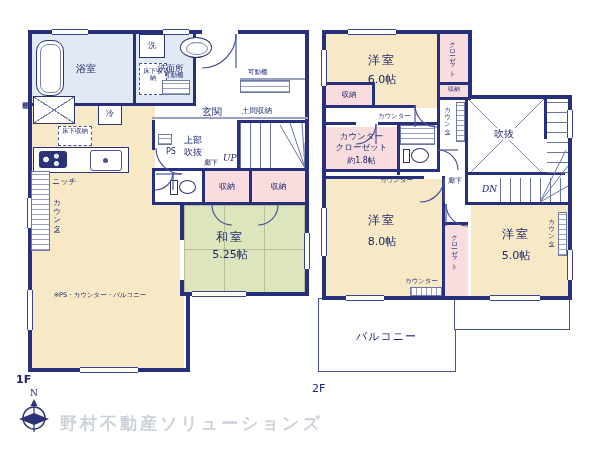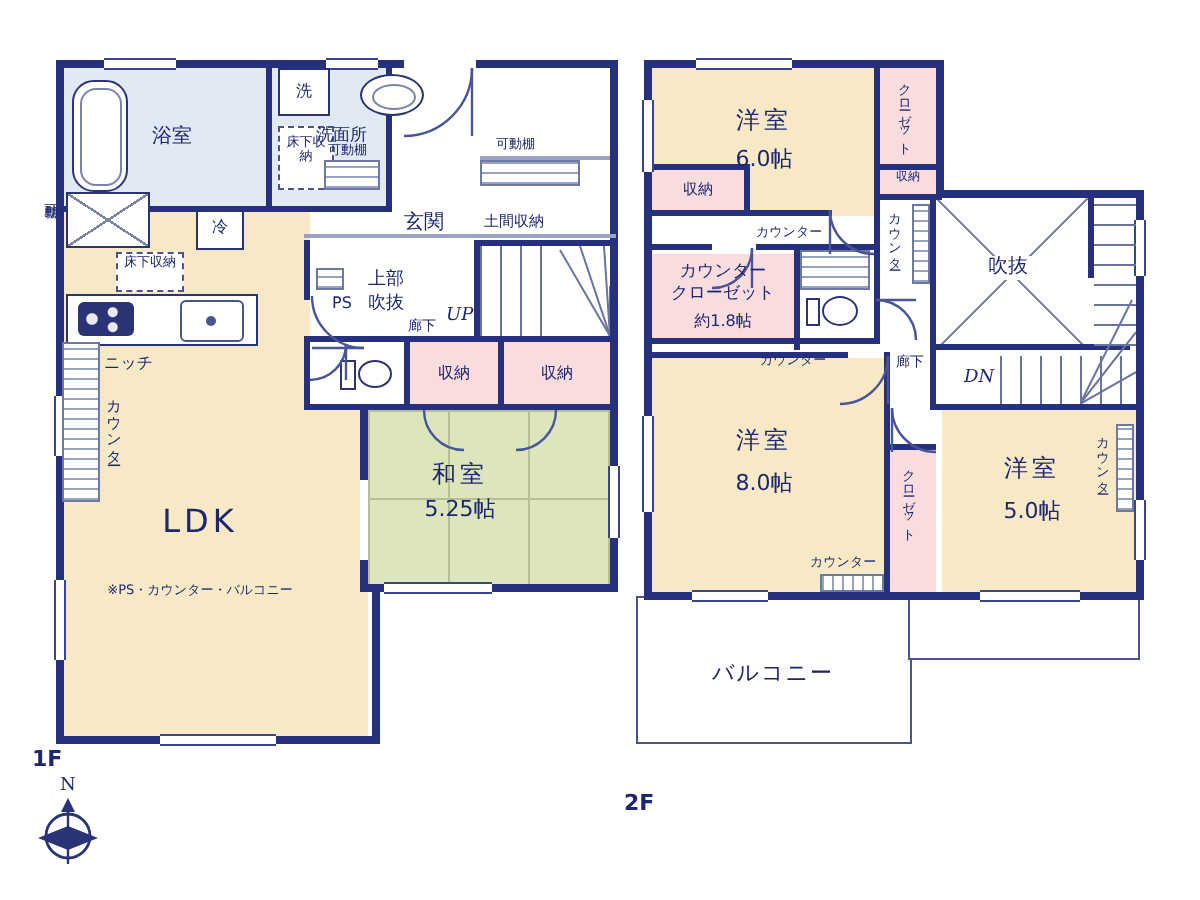--- a/index.html
+++ b/index.html
@@ -219,21 +219,20 @@
   <span class="lbl" style="left:242px;top:107px;font-size:7.5px;">土間収納</span>
   <span class="lbl" style="left:184px;top:135px;font-size:9px;">上部</span>
   <span class="lbl" style="left:184px;top:147px;font-size:9px;">吹抜</span>
   <span class="lbl" style="left:166px;top:147px;font-size:8px;">PS</span>
   <span class="lbl" style="left:223px;top:153px;font-size:9px;font-style:italic;font-family:'DejaVu Serif',serif;">UP</span>
   <span class="lbl" style="left:204px;top:159px;font-size:7px;">廊下</span>
   <span class="lbl c" style="left:205px;top:182px;width:44px;font-size:8px;">収納</span>
   <span class="lbl c" style="left:252px;top:182px;width:53px;font-size:8px;">収納</span>
   <span class="lbl" style="left:52px;top:177px;font-size:8px;">ニッチ</span>
   <span class="vlbl" style="left:53px;top:194px;font-size:7.5px;">カウンター</span>
-  <span class="lbl c" style="left:55px;top:252px;width:90px;font-size:16px;letter-spacing:2px;">LDK</span>
   <span class="lbl c" style="left:32px;top:292px;width:136px;font-size:6.5px;">※PS・カウンター・バルコニー</span>
   <span class="lbl c" style="left:198px;top:231px;width:64px;font-size:12px;letter-spacing:2px;">和室</span>
   <span class="lbl c" style="left:196px;top:249px;width:68px;font-size:11px;">5.25帖</span>
   <span class="lbl" style="left:16px;top:374px;font-size:11px;font-weight:bold;">1F</span>
 
   <span class="lbl c" style="left:352px;top:54px;width:60px;font-size:12px;letter-spacing:2px;">洋室</span>
   <span class="lbl c" style="left:352px;top:74px;width:60px;font-size:11px;">6.0帖</span>
   <span class="vlbl" style="left:449px;top:37px;font-size:6.5px;">クローゼット</span>
   <span class="lbl c" style="left:440px;top:86px;width:28px;font-size:6px;">収納</span>
   <span class="lbl c" style="left:326px;top:91px;width:46px;font-size:7.5px;">収納</span>
@@ -247,23 +246,24 @@
   <span class="lbl" style="left:492px;top:128px;font-size:10px;background:#fff;padding:0 2px;">吹抜</span>
   <span class="lbl" style="left:482px;top:184px;font-size:9px;font-style:italic;font-family:'DejaVu Serif',serif;">DN</span>
   <span class="lbl c" style="left:350px;top:214px;width:64px;font-size:12px;letter-spacing:2px;">洋室</span>
   <span class="lbl c" style="left:350px;top:236px;width:64px;font-size:11px;">8.0帖</span>
   <span class="lbl" style="left:405px;top:278px;font-size:6.5px;">カウンター</span>
   <span class="vlbl" style="left:451px;top:230px;font-size:6.5px;">クローゼット</span>
   <span class="lbl c" style="left:482px;top:228px;width:68px;font-size:12px;letter-spacing:2px;">洋室</span>
   <span class="lbl c" style="left:482px;top:250px;width:68px;font-size:11px;">5.0帖</span>
   <span class="vlbl" style="left:548px;top:214px;font-size:6.5px;">カウンター</span>
   <span class="lbl" style="left:356px;top:331px;font-size:11px;letter-spacing:1px;">バルコニー</span>
-  <span class="lbl" style="left:312px;top:396px;font-size:11px;font-weight:bold;">2F</span>
+  <span class="lbl" style="left:312px;top:383px;font-size:11px;font-weight:normal;">2F</span>
 
   <svg class="abs" style="left:14px;top:392px;" width="40" height="44" viewBox="0 0 40 44">
     <circle cx="20" cy="26" r="11" fill="none" stroke="#2a3376" stroke-width="1.4"></circle>
     <line x1="20" y1="40" x2="20" y2="10" stroke="#2a3376" stroke-width="1.2"></line>
     <polygon points="20,7 16.5,14 23.5,14" fill="#2a3376"></polygon>
     <polygon points="5,27 20,21 35,27 20,33" fill="#2a3376"></polygon>
   </svg>
   <span class="lbl" style="left:30px;top:388px;font-size:9px;font-family:'DejaVu Serif',serif;">N</span>
+  <span class="brand" style="left:60px;top:412px;">野村不動産ソリューションズ</span>
 
 </div>
 
 </body></html>

